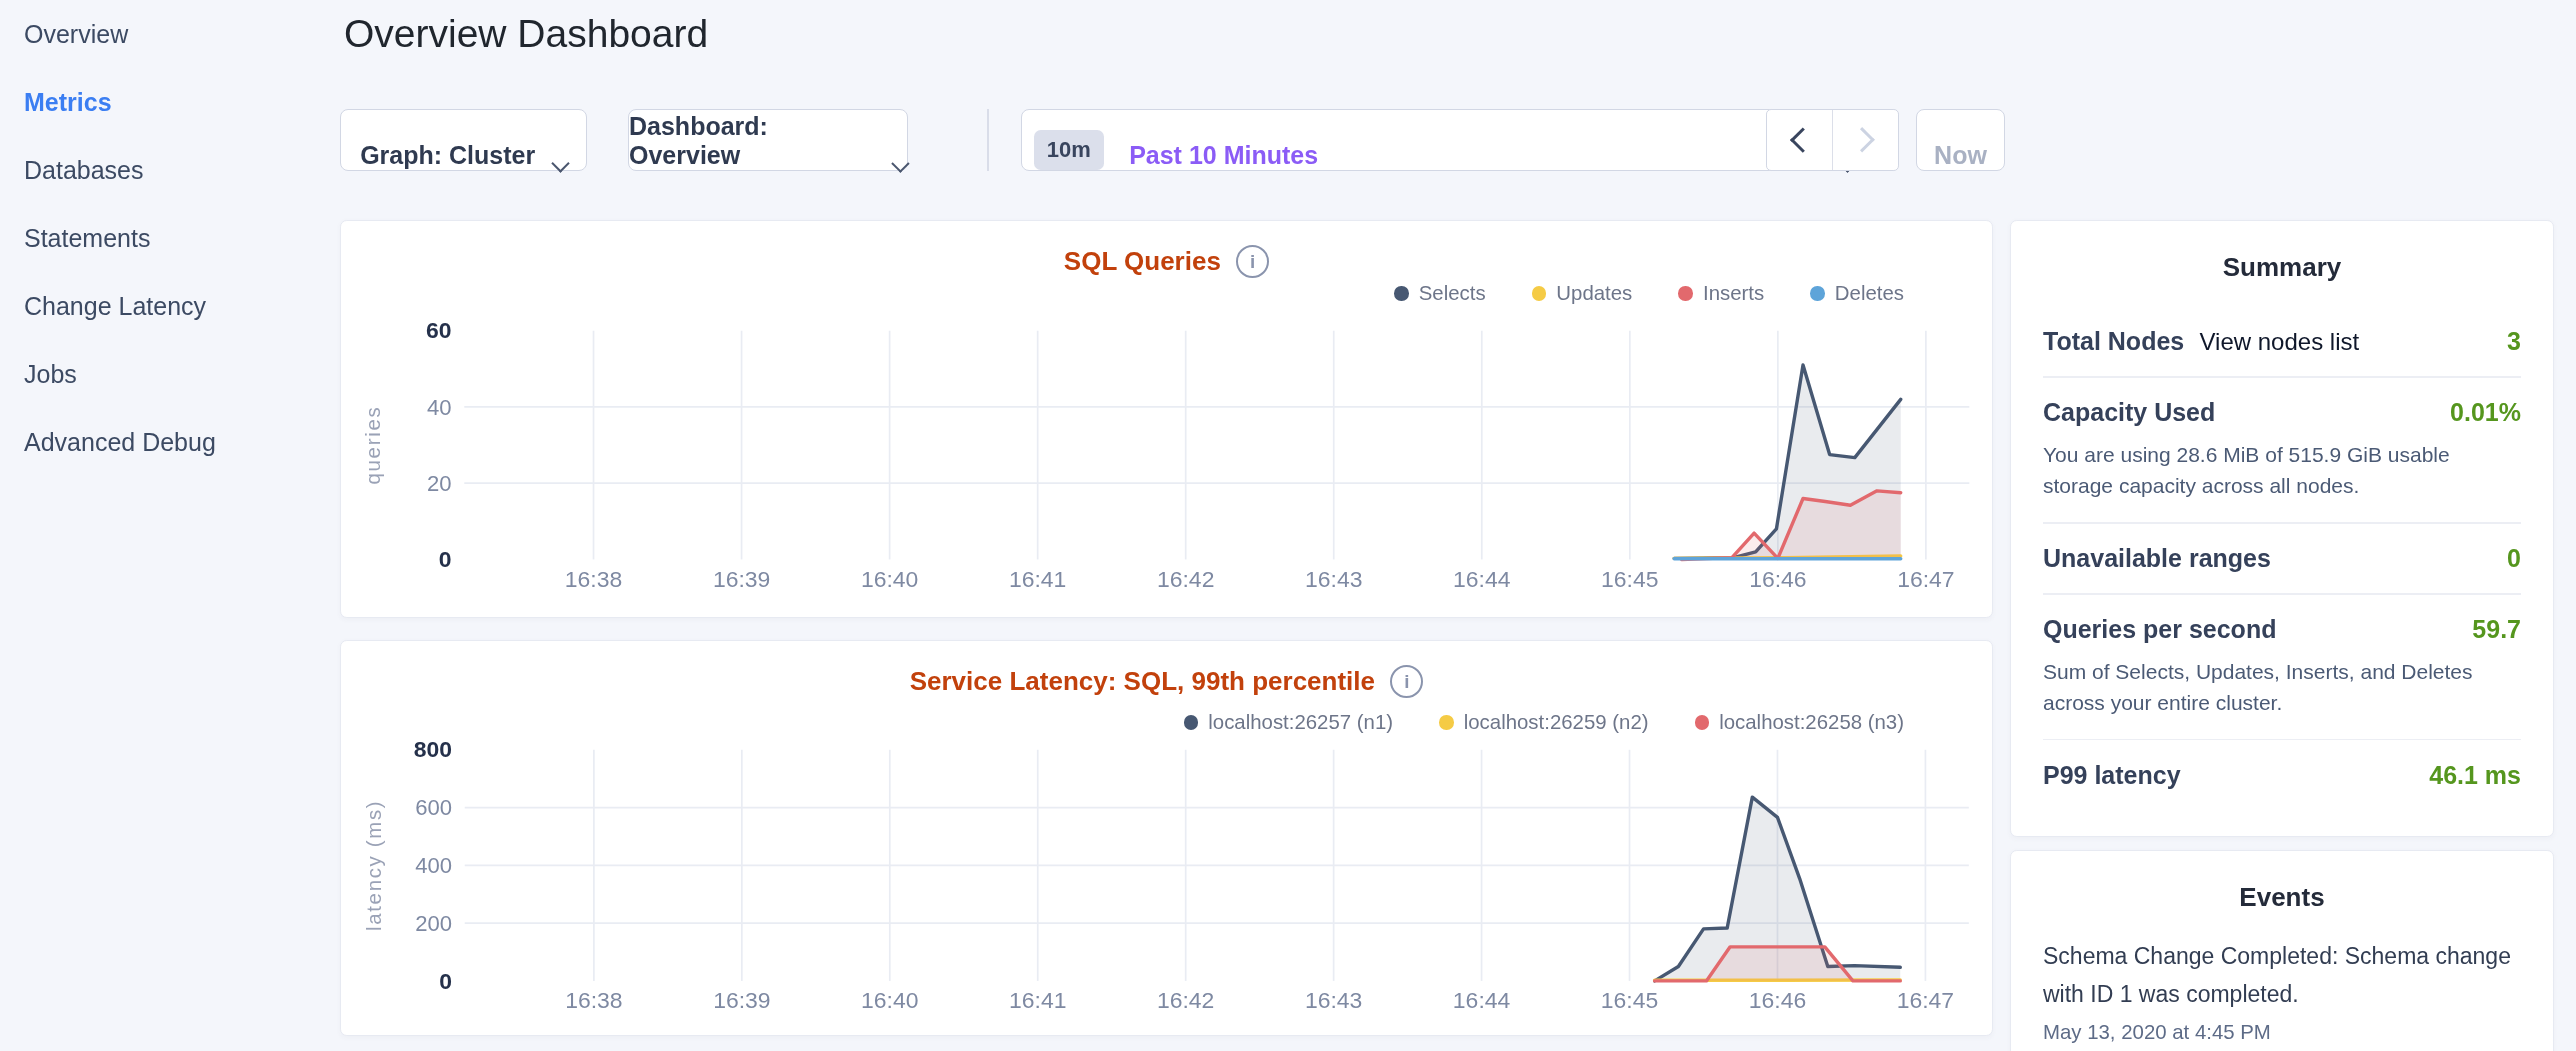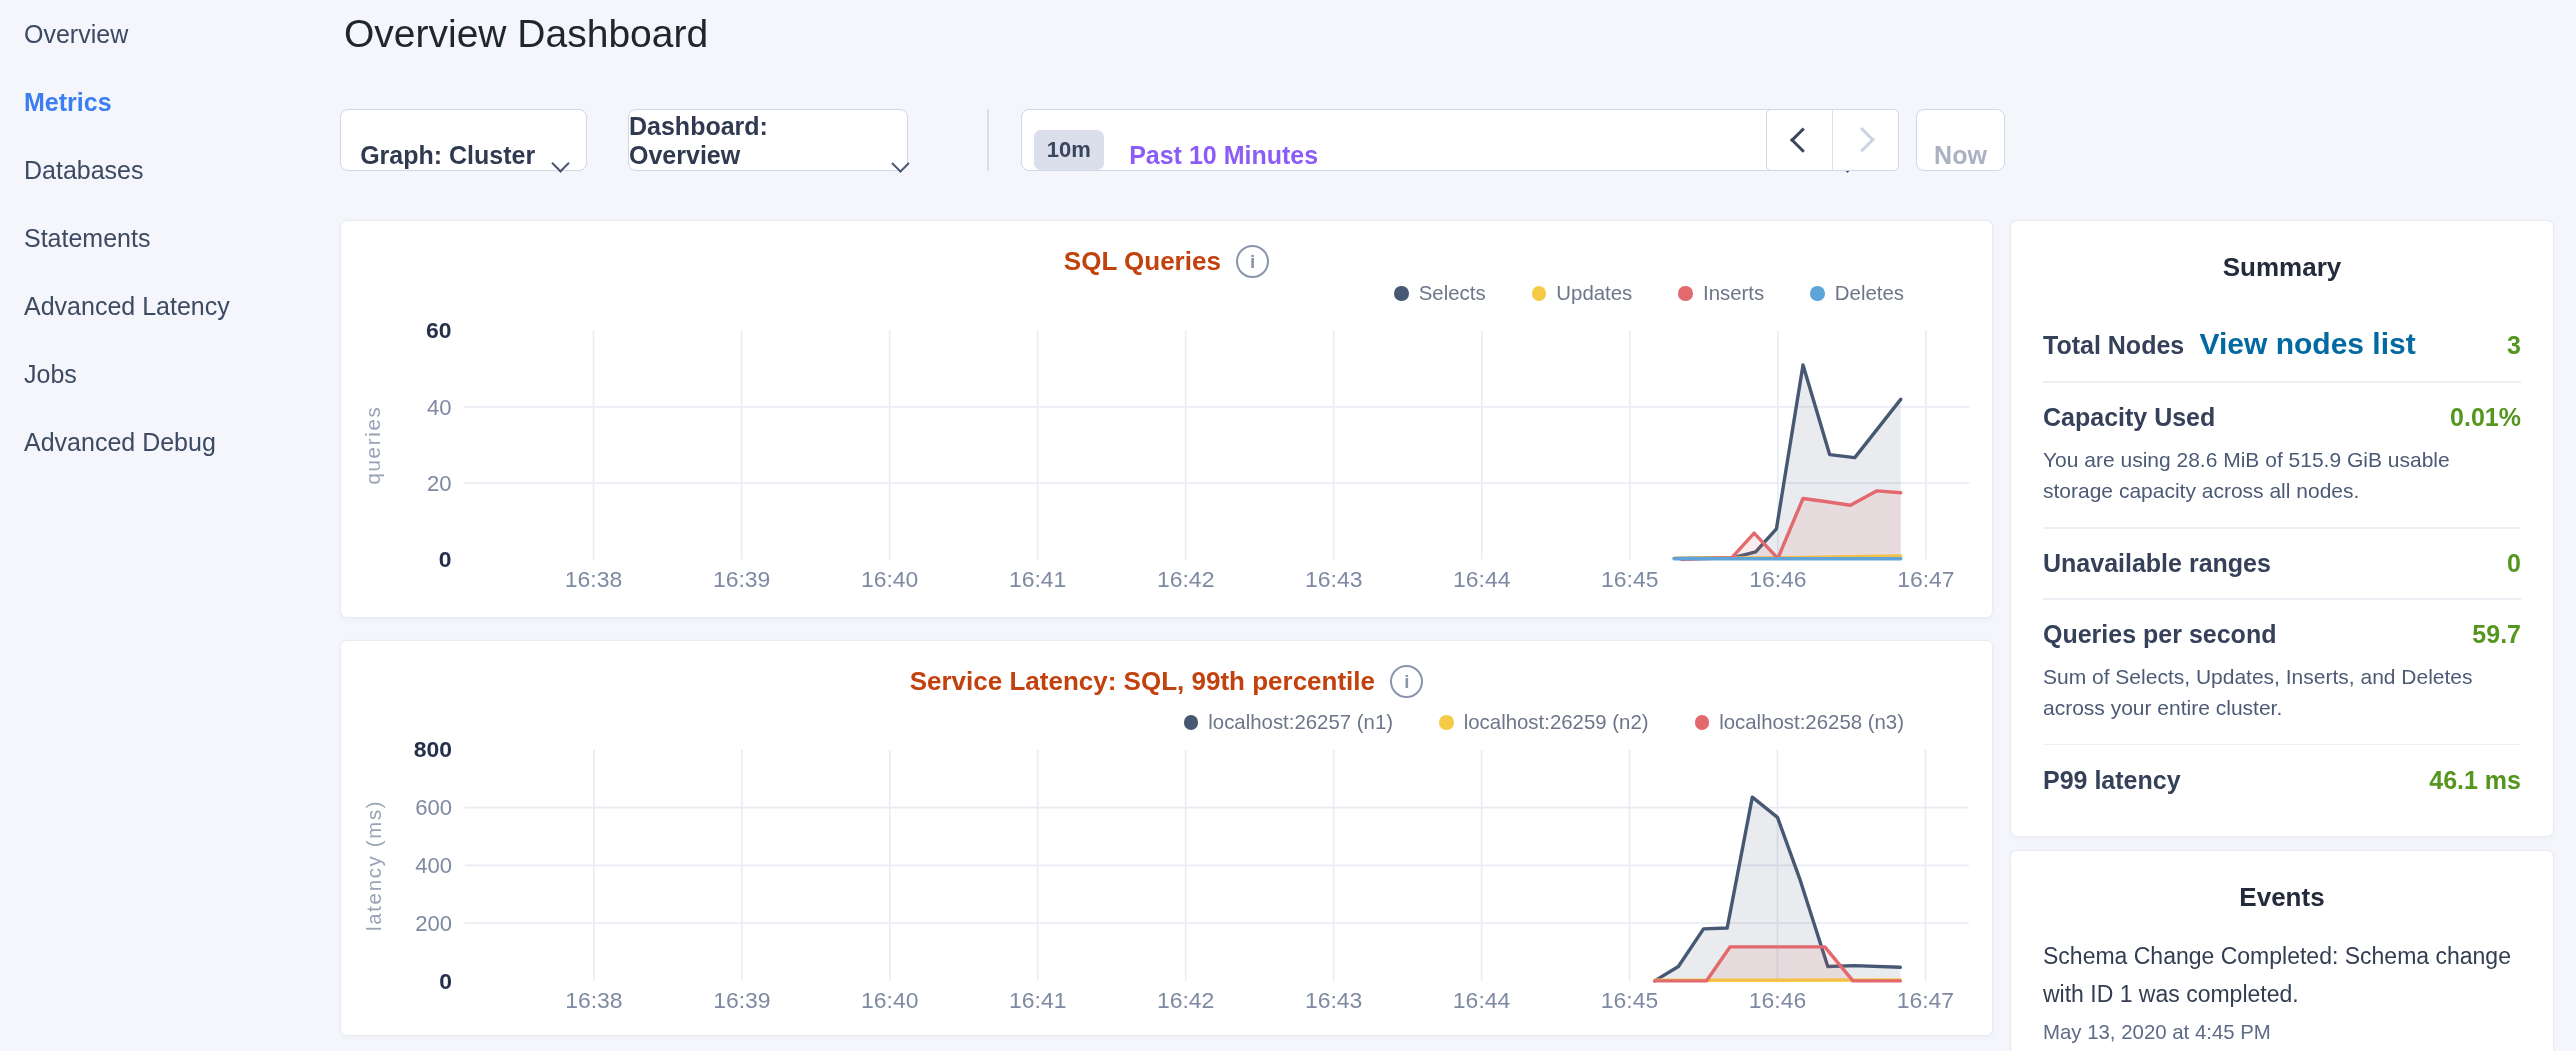--- a/index.html
+++ b/index.html
@@ -64,39 +64,39 @@
   .ytick-strong{font-size:27px;font-weight:700;fill:#25314b;}
   .axis-label{font-size:24px;fill:#9aa2b6;letter-spacing:2px;}
   
   #summary-card{left:2010px;top:220px;width:544px;height:617px;padding:25.5px 32px;}
   #events-card{left:2010px;top:850px;width:544px;height:223px;padding:25.5px 32px;}
   .side-card-title{text-align:center;font-size:26px;font-weight:700;color:#242b3a;
     margin:5.1px 0 24px;}
   .srow{padding:20.4px 0;}
   .srow-head{display:flex;align-items:baseline;}
   .srow-label{font-size:25px;font-weight:700;color:#35415a;}
-  .srow-link{margin-left:15.3px;font-size:30px;font-weight:700;color:#0369a1;cursor:pointer;text-decoration:none;}
+  .srow-link{margin-left:15.3px;font-size:24px;font-weight:400;color:#0f172a;cursor:pointer;text-decoration:none;}
   .srow-value{margin-left:auto;font-size:25px;font-weight:700;color:#55961e;white-space:nowrap;}
   .srow-desc{margin-top:12px;font-size:21px;line-height:31px;color:#4b5a75;}
   .sdiv{height:1.7px;background:#eceef4;}
   .event-msg{font-size:23px;line-height:38px;color:#323d52;margin-top:20.4px;}
   .event-time{font-size:20.4px;color:#5d6b87;margin-top:8.5px;}
 </style>
 </head>
 <body>
 
 <div class="page">
 
   <nav class="sidebar">
     <ul id="sidebar-list">
         <li>Overview</li>
         <li class="active">Metrics</li>
         <li>Databases</li>
         <li>Statements</li>
-        <li>Advanced Latency</li>
+        <li>Change Latency</li>
         <li>Jobs</li>
         <li>Advanced Debug</li>
       </ul>
   </nav>
 
   <h1 class="page-title">Overview Dashboard</h1>
 
   <div class="ctl btn-graph">
     <span class="ctl-label">Graph: Cluster</span>
     <span class="chev-down"></span>

